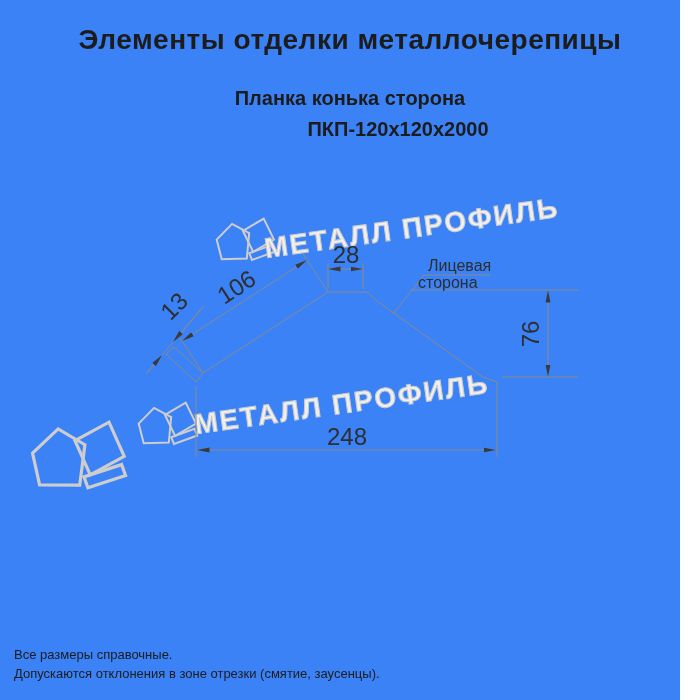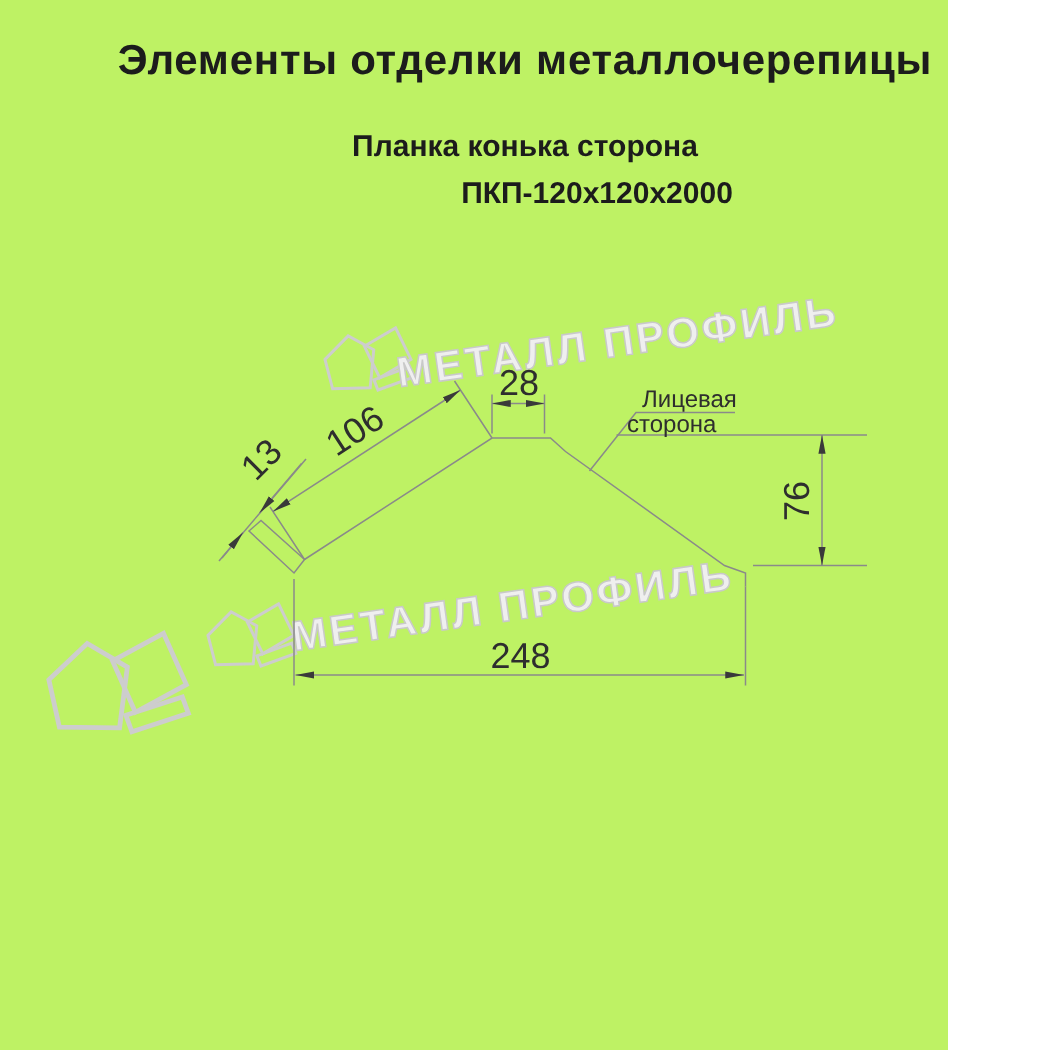--- a/index.html
+++ b/index.html
@@ -1,17 +1,17 @@
 <!DOCTYPE html>
 <html><head>
 <meta charset="utf-8">
 <style>
   html,body { margin:0; padding:0; background:#ffffff; }
   .page {
-    position:relative; width:632px; height:700px; background:#bef264;
+    position:relative; width:680px; height:700px; background:#3b82f6;
     font-family:"Liberation Sans", sans-serif; overflow:hidden;
   }
   .title-block { position:absolute; left:0; top:0; width:700px; text-align:center; }
   .main-title {
     position:absolute; left:0; top:24px; width:700px; margin:0;
     font-size:28px; font-weight:bold; color:#1c1c1c; letter-spacing:0.5px;
   }
   .sub-title {
     position:absolute; left:0; top:87px; width:700px; margin:0;
     font-size:20px; font-weight:bold; color:#1c1c1c;
@@ -103,14 +103,18 @@
       <text class="dimtx" x="347" y="445" text-anchor="middle">248</text>
     </g>
 
     <g>
       <path class="thin" d="M393,314 L424,275 L490,275"></path>
       <text class="lbltx" x="428" y="271">Лицевая</text>
       <text class="lbltx" x="418" y="288">сторона</text>
     </g>
   </svg>
 
+  <div class="footer-notes">
+    <p>Все размеры справочные.</p>
+    <p>Допускаются отклонения в зоне отрезки (смятие, заусенцы).</p>
+  </div>
 
 </div>
 
 </body></html>

